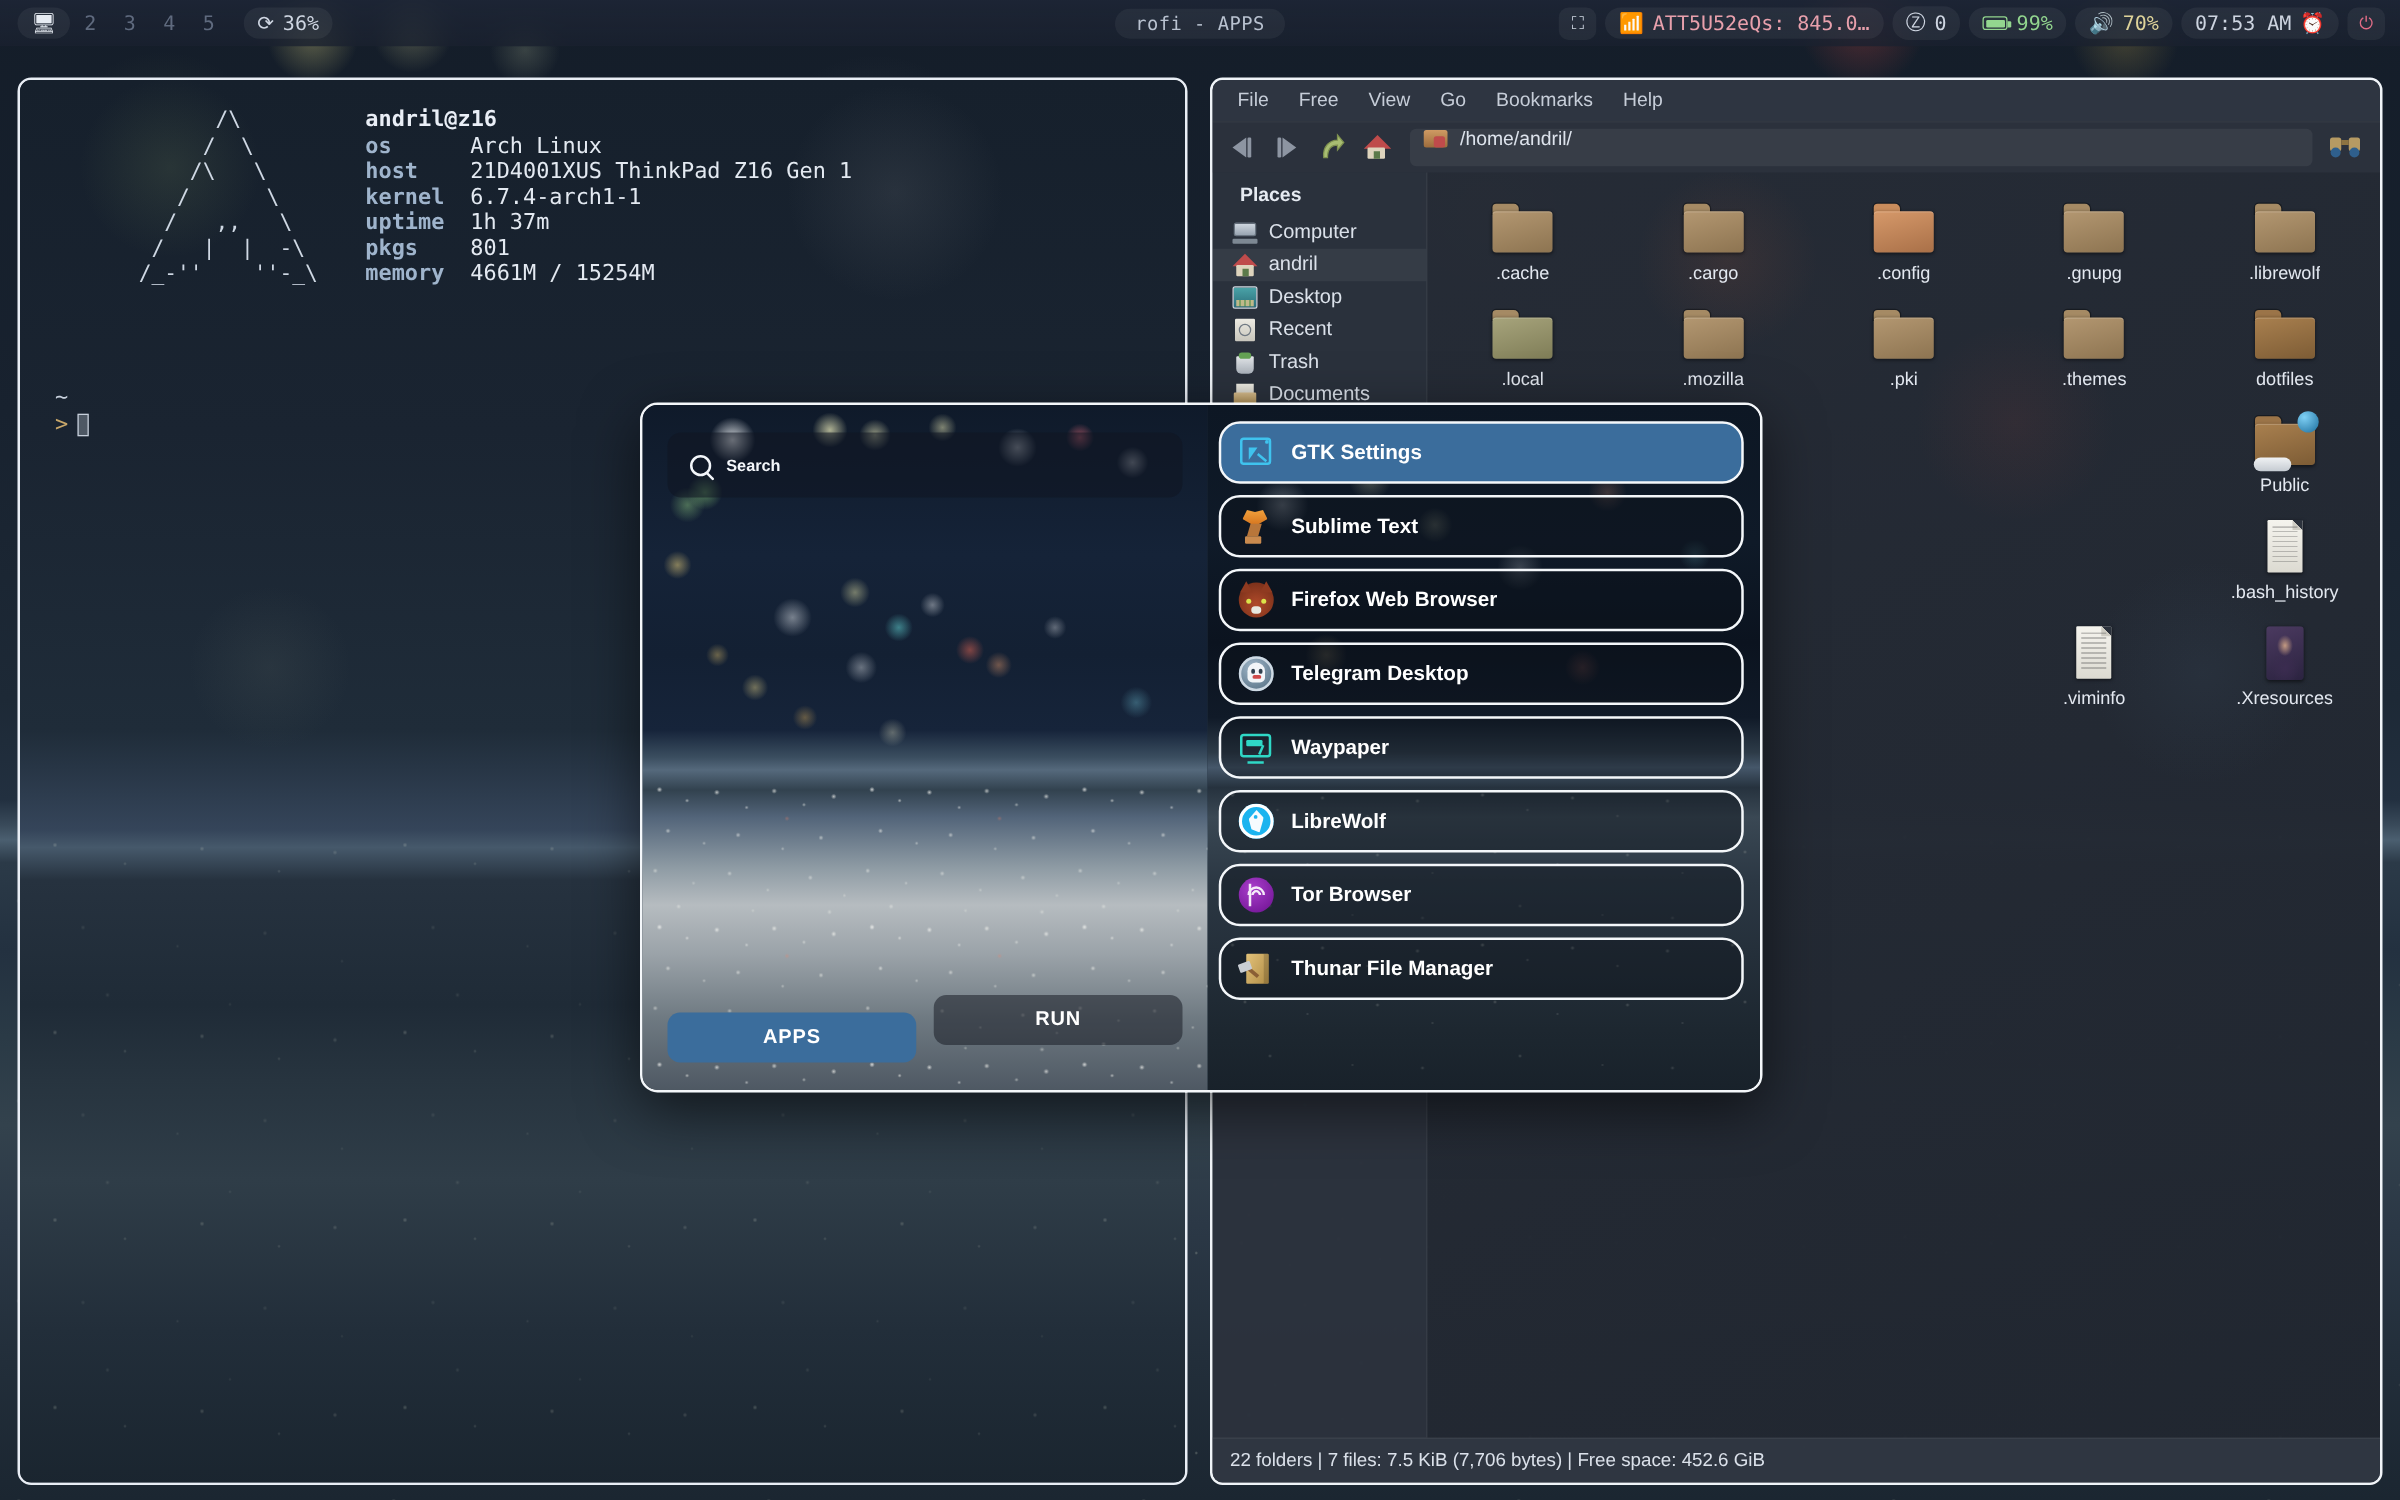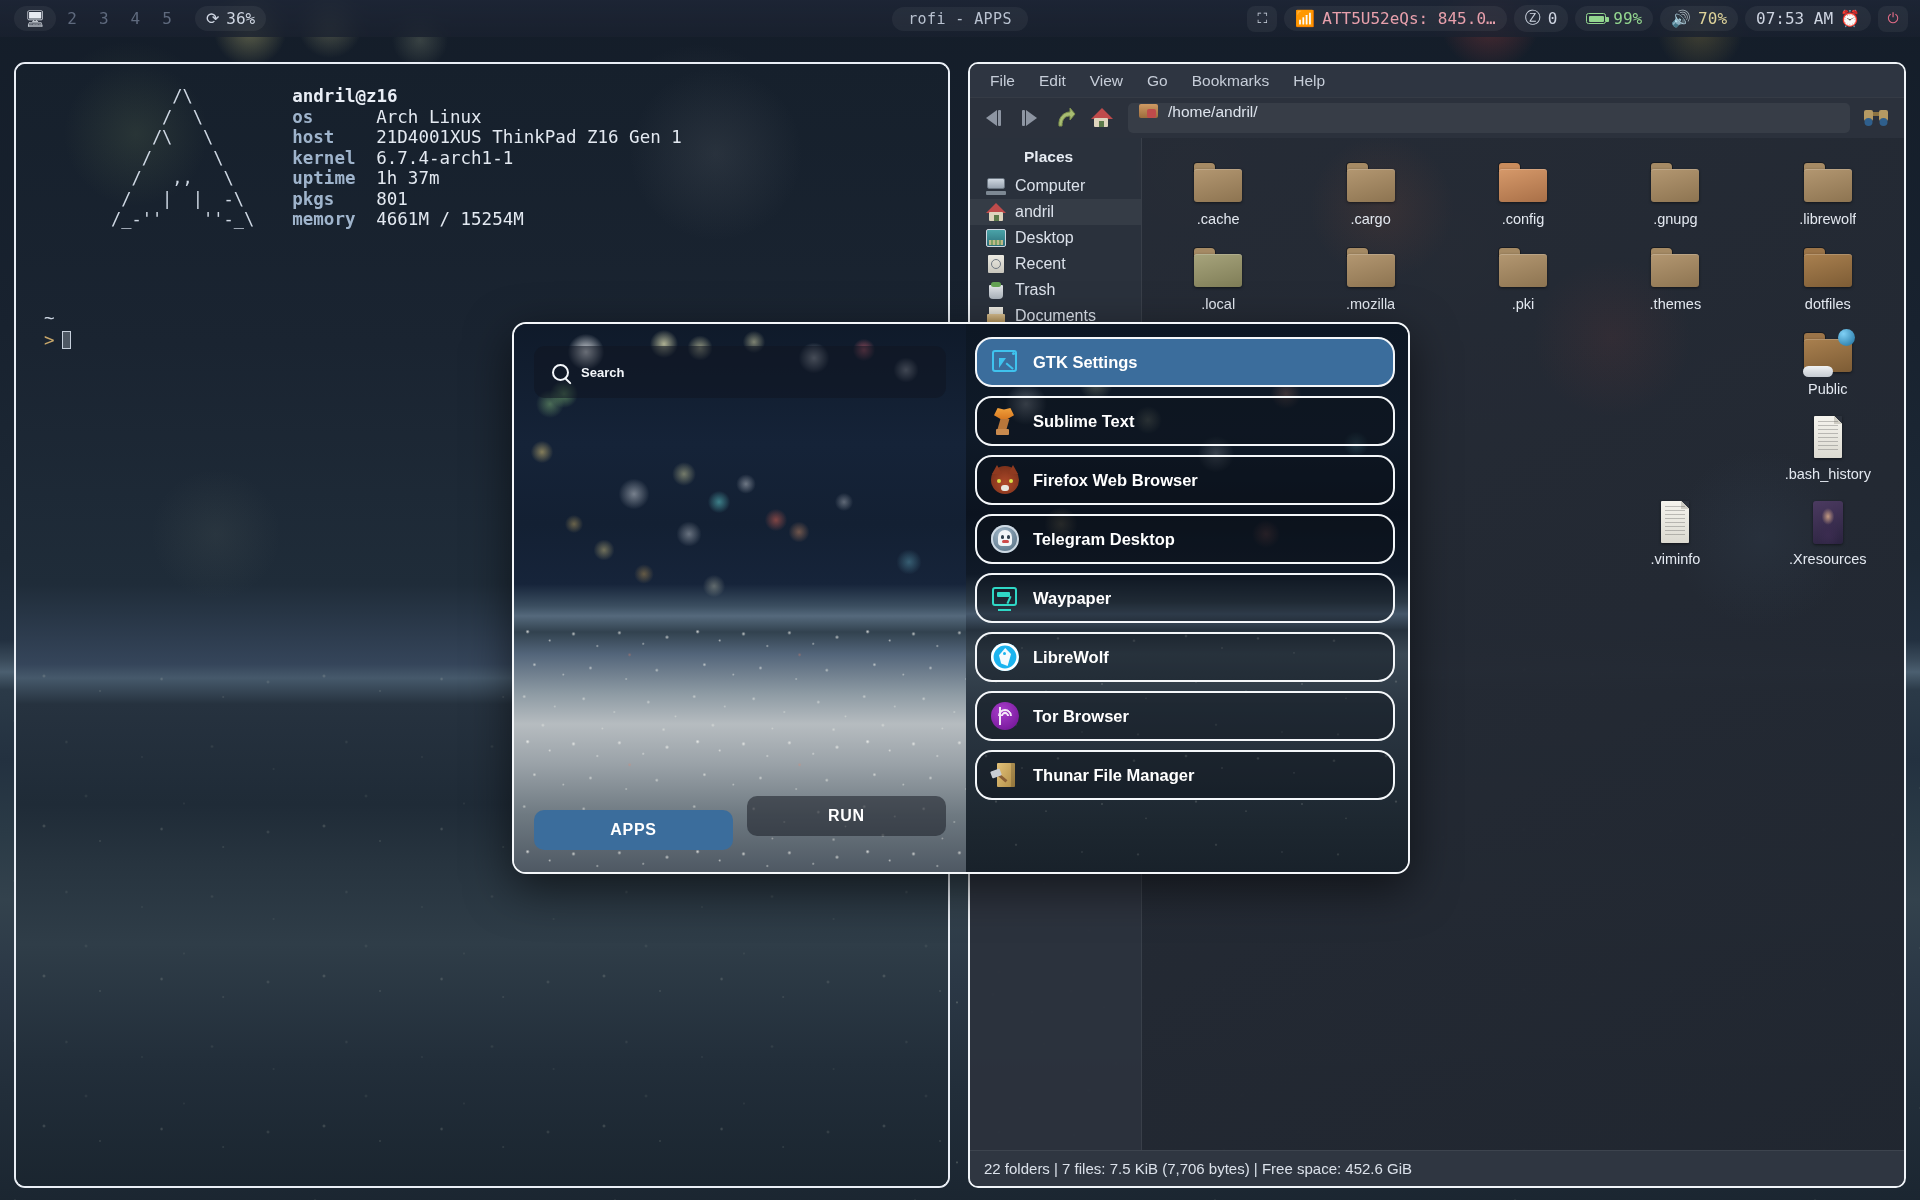--- a/index.html
+++ b/index.html
@@ -187,21 +187,21 @@
     background:rgba(255,255,255,.06);
     display:flex; gap:9px; padding:0 11px;
     color:#dde3ec; font-size:15.5px;
   }
   .t-body { flex:1; display:flex; min-height:0; }
   .t-side {
     width:172px; flex:0 0 172px; padding:10px 0 0 0;
     background:rgba(46,53,64,.55);
     border-right:1px solid rgba(255,255,255,.07);
   }
-  .t-side-title { font-weight:bold; font-size:15.5px; color:#e6ebf2; padding:0 0 7px 22px;margin-left:32px; }
+  .t-side-title { font-weight:bold; font-size:15.5px; color:#e6ebf2; padding:0 0 7px 22px; }
   .pl-item { display:flex; align-items:center; gap:9px; padding:4px 0 4px 16px; font-size:16px; color:#dbe1ea; }
   .pl-item.sel { background:rgba(255,255,255,.055); }
   .t-main { flex:1; position:relative; padding:14px 0 0 0; overflow:hidden;
     background:linear-gradient(150deg, rgba(36,42,52,.55), rgba(30,36,45,.75)); }
   .t-main::before { content:""; position:absolute; inset:0; pointer-events:none;
     background:
       radial-gradient(circle 100px at 240px 70px, rgba(170,90,60,.14), transparent 72%),
       radial-gradient(circle 110px at 470px 200px, rgba(150,65,60,.12), transparent 72%),
       radial-gradient(circle 120px at 620px 400px, rgba(70,95,120,.13), transparent 74%);
   }
@@ -586,21 +586,21 @@
         <span class="p-cursor"></span>
       </div>
     </div>
   </div>
 </div>
 
 <div id="thunar">
 
   <div class="t-menubar">
     <div class="t-menu">File</div>
-    <div class="t-menu">Edit</div>
+    <div class="t-menu">Free</div>
     <div class="t-menu">View</div>
     <div class="t-menu">Go</div>
     <div class="t-menu">Bookmarks</div>
     <div class="t-menu">Help</div>
   </div>
 
   <div class="t-toolbar">
     <div class="tb-btn">
       <span class="tri-l"></span>
         <span class="bar-stub" style="margin-left:1px"></span>

